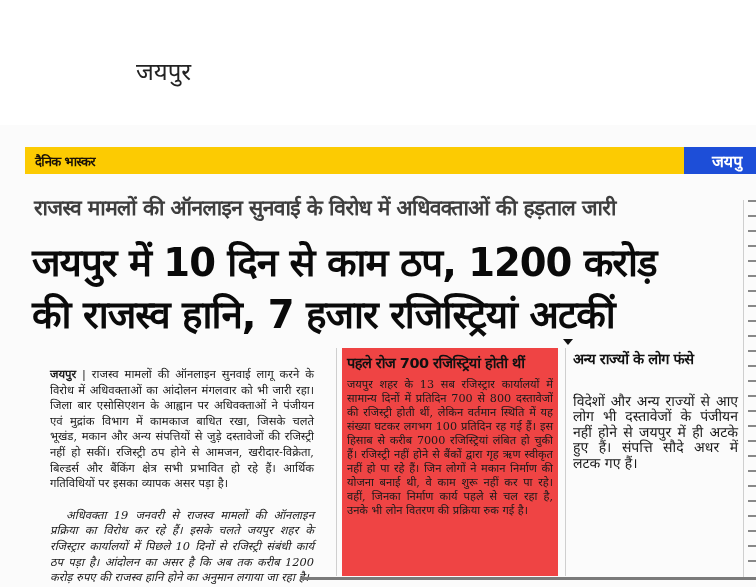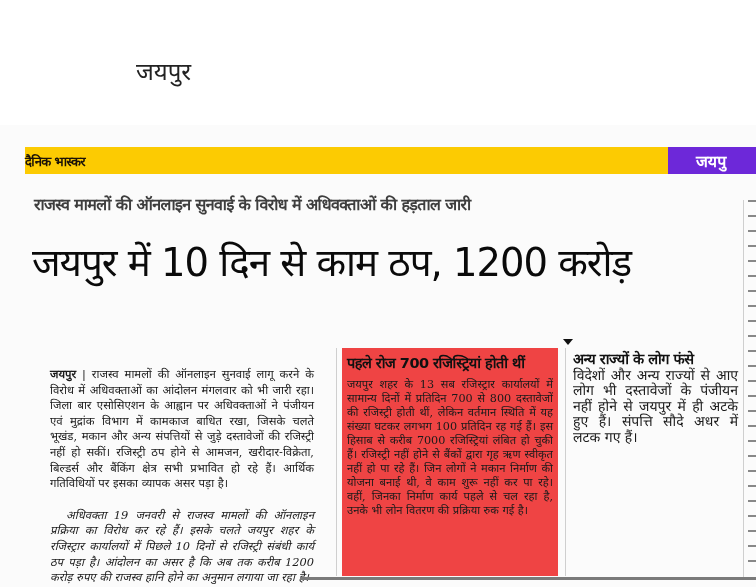--- a/index.html
+++ b/index.html
@@ -28,31 +28,31 @@
   }
   .header-date {
     position: absolute; left: 235px; top: 56px; font-size: 24px; color: #757575;
     font-family: "Liberation Sans", sans-serif; font-weight: bold; letter-spacing: 0.5px;
   }
 
   
   .clipping { position: absolute; left: 0; top: 125px; width: 756px; height: 462px; background: #fbfbfb; overflow: hidden; }
 
   .masthead { position: absolute; left: 25px; top: 22px; width: 731px; height: 27px; display: flex; }
-  .masthead .yellow { flex: 1; background: #fccb02; display: flex; align-items: center; }
+  .masthead .yellow { flex: 1; background: #fccb02; display: flex; align-items: center; padding-left: 10px; }
   .masthead .brand { font-family: "DejaVu Sans", sans-serif; font-weight: bold; font-size: 13px; color: #1a1208; letter-spacing: -0.6px; }
-  .masthead .city-tab { width: 88px; background: #6d28d9; display: flex; align-items: center; padding-left: 28px; }
+  .masthead .city-tab { width: 72px; background: #1d4ed8; display: flex; align-items: center; padding-left: 28px; }
   .masthead .city-tab span { color: #fff; font-weight: bold; font-size: 16px; font-family: "DejaVu Sans", sans-serif; }
 
   .kicker {
-    position: absolute; left: 34px; top: 68px; font-size: 16px; font-weight: bold; color: #3e3e3e;
+    position: absolute; left: 34px; top: 68px; font-size: 21px; font-weight: bold; color: #3e3e3e;
     font-family: "DejaVu Sans", sans-serif; letter-spacing: -0.6px; white-space: nowrap;
   }
   .headline {
-    position: absolute; left: 32px; top: 112px; font-size: 38.5px; font-weight: normal; color: #0a0a0a;
+    position: absolute; left: 32px; top: 112px; font-size: 38.5px; font-weight: bold; color: #0a0a0a;
     font-family: "DejaVu Sans", sans-serif; letter-spacing: -1px; line-height: 52px; white-space: nowrap;
   }
   .headline .line { display: block; }
 
   .body-col { position: absolute; font-family: "DejaVu Serif", serif; font-size: 11.4px; line-height: 15.6px; color: #1a1a1a; text-align: justify; }
   .col-1 { left: 34px; top: 226px; width: 296px; }
   .col-1 p { margin: 16px; }
   .col-1 p.indent { text-indent: 16px; font-style: italic; }
   .dateline { font-weight: bold; }
 
@@ -60,21 +60,21 @@
     position: absolute; left: 342px; top: 223px; width: 216px; height: 228px; background: #ef4444;
     padding: 4px 5px 0 5px;
   }
   .col-2-box h3, .col-3 h3 {
     font-family: "DejaVu Sans", sans-serif; font-size: 14.5px; font-weight: bold; color: #111;
     letter-spacing: -0.5px; margin-bottom: 6px; white-space: nowrap;
   }
   .col-2-box p { font-family: "DejaVu Serif", serif; font-size: 11.2px; line-height: 14px; text-align: justify; color: #1a1a1a; }
 
   .col-3 { left: 573px; top: 227px; width: 165px; }
-  .col-3 h3 { margin-bottom: 0; }
+  .col-3 h3 { margin-bottom: 26px; }
   .col-3 p { font-size: 14px; }
   .col-3 .subhead { font-weight: bold; }
 
   .col-4-strip { position: absolute; left: 748px; top: 75px; width: 8px; height: 380px; overflow: hidden; }
   .col-4-strip div { width: 8px; height: 2px; background: #888; margin-bottom: 13px; }
 
   .rule-v { position: absolute; background: #cfcfcf; width: 1px; }
   .rule-bottom { position: absolute; left: 300px; top: 452px; width: 456px; height: 3px; background: #7a7a7a; }
   .col-divider-arrow { position: absolute; width: 0; height: 0; border-left: 5px solid transparent; border-right: 5px solid transparent; border-top: 6px solid #111; }
 </style>
@@ -93,20 +93,21 @@
     </div>
     <div class="city-tab">
       <span>जयपु</span>
     </div>
   </div>
 
   <div class="kicker">राजस्व मामलों की ऑनलाइन सुनवाई के विरोध में अधिवक्ताओं की हड़ताल जारी</div>
 
   <div class="headline">
     <span class="line">जयपुर में 10 दिन से काम ठप, 1200 करोड़</span>
+    <span class="line">की राजस्व हानि, 7 हजार रजिस्ट्रियां अटकीं</span>
   </div>
 
   <div class="body-col col-1">
     <p><span class="dateline">जयपुर</span><span> | </span><span>राजस्व मामलों की ऑनलाइन सुनवाई लागू करने के विरोध में अधिवक्ताओं का आंदोलन मंगलवार को भी जारी रहा। जिला बार एसोसिएशन के आह्वान पर अधिवक्ताओं ने पंजीयन एवं मुद्रांक विभाग में कामकाज बाधित रखा, जिसके चलते भूखंड, मकान और अन्य संपत्तियों से जुड़े दस्तावेजों की रजिस्ट्री नहीं हो सकीं। रजिस्ट्री ठप होने से आमजन, खरीदार-विक्रेता, बिल्डर्स और बैंकिंग क्षेत्र सभी प्रभावित हो रहे हैं। आर्थिक गतिविधियों पर इसका व्यापक असर पड़ा है।</span></p>
     <p class="indent">अधिवक्ता 19 जनवरी से राजस्व मामलों की ऑनलाइन प्रक्रिया का विरोध कर रहे हैं। इसके चलते जयपुर शहर के रजिस्ट्रार कार्यालयों में पिछले 10 दिनों से रजिस्ट्री संबंधी कार्य ठप पड़ा है। आंदोलन का असर है कि अब तक करीब 1200 करोड़ रुपए की राजस्व हानि होने का अनुमान लगाया जा रहा है।</p>
   </div>
 
   <div class="rule-v" style="left:336px; top:223px; height:228px;"></div>
 
   <div class="col-2-box">

